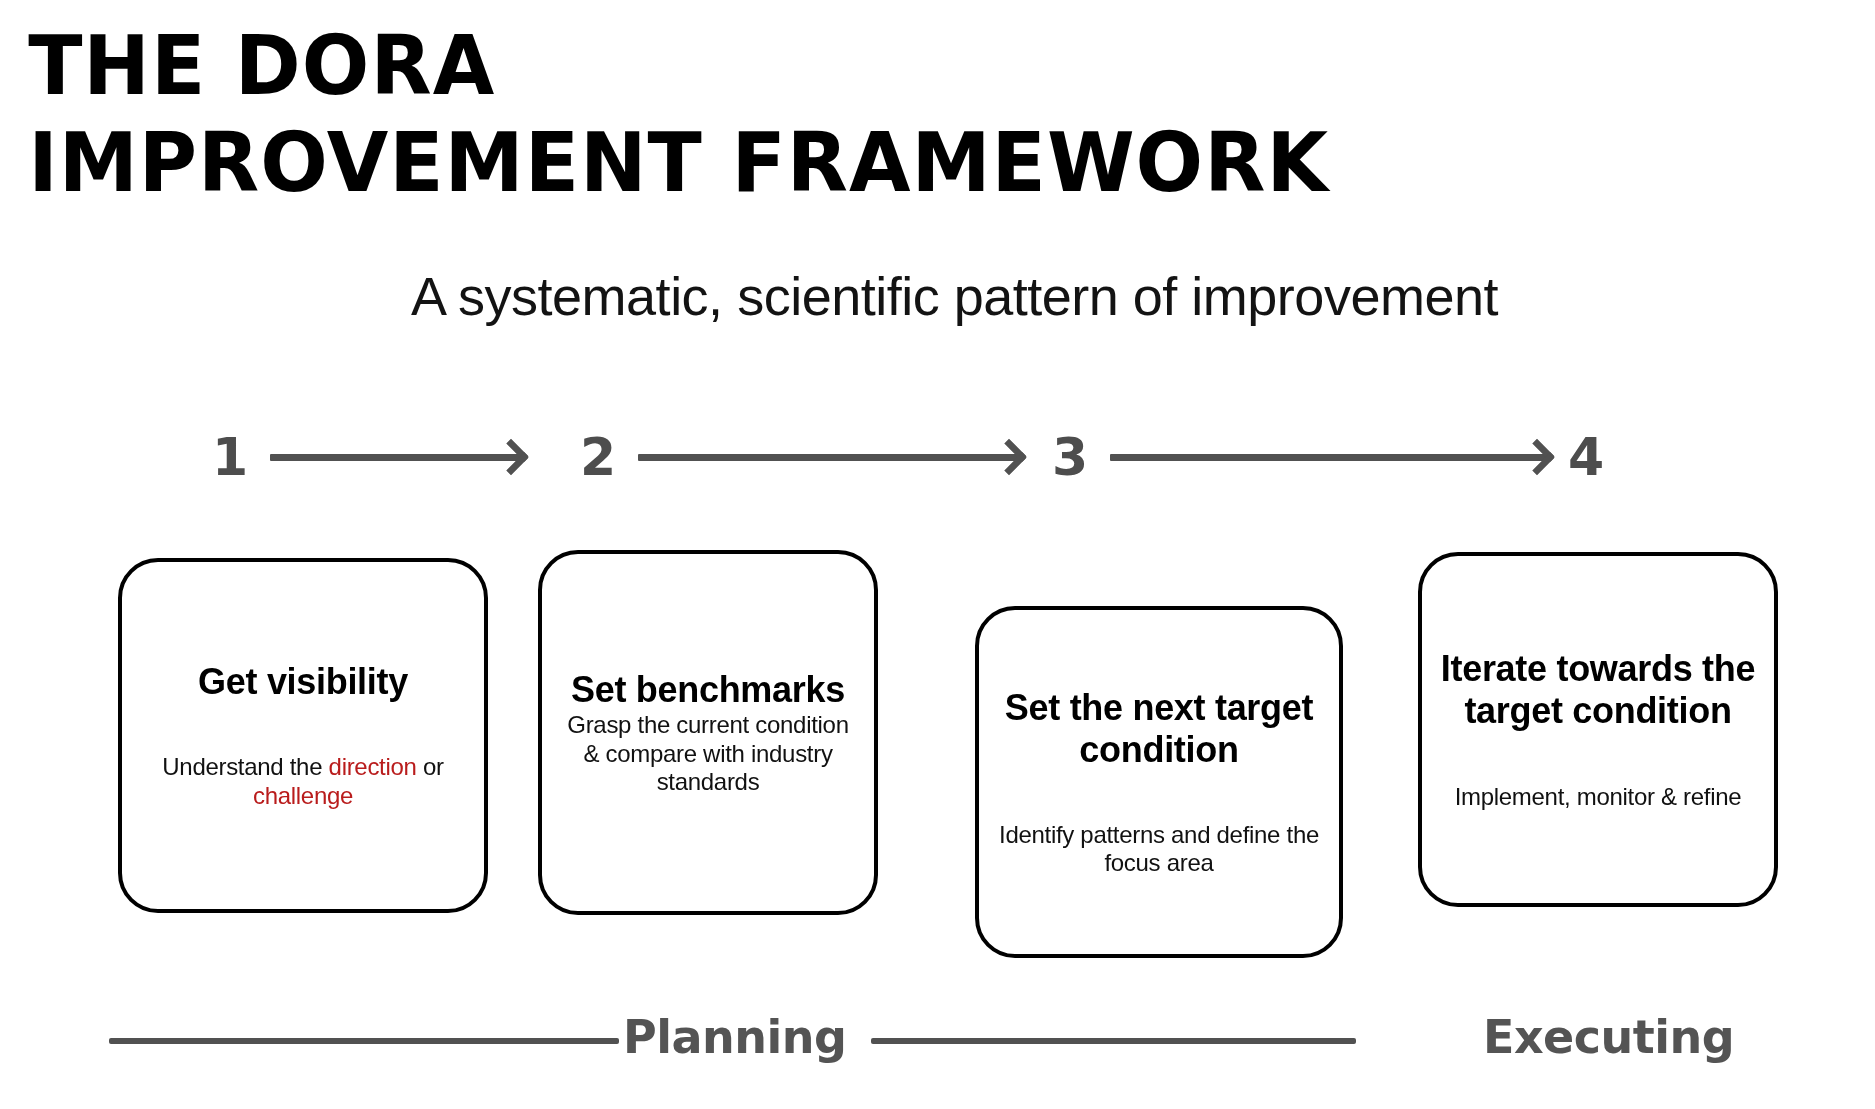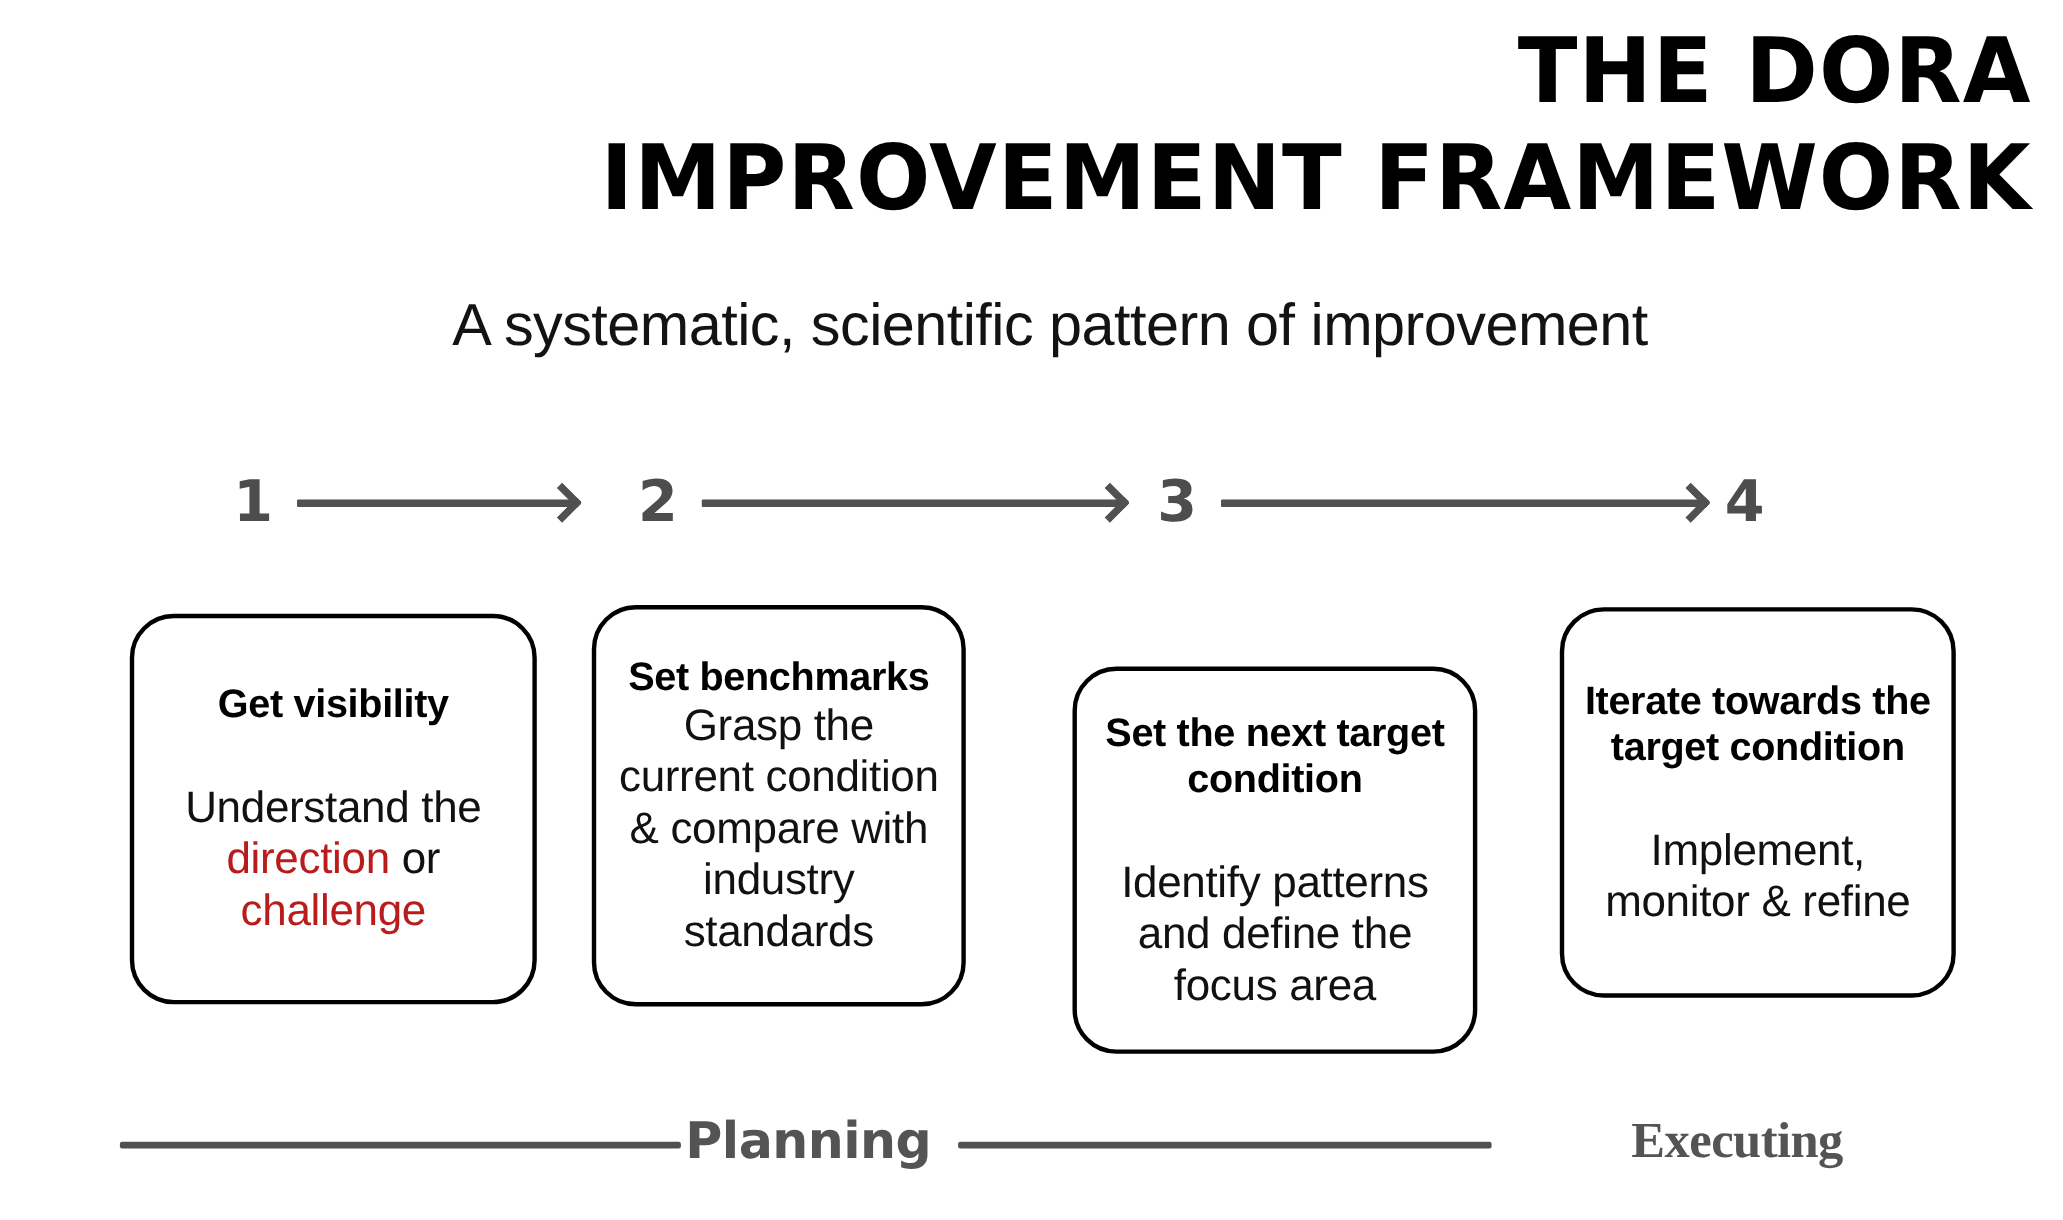--- a/index.html
+++ b/index.html
@@ -15,21 +15,21 @@
     font-family: "Liberation Sans", sans-serif;
     color: #111111;
   }
 
   
   #title-block {
     position: absolute;
     top: 18px;
     left: 0;
     width: 1875px;
-    text-align: right;
+    text-align: left;
   }
   .title-line {
     font-family: "DejaVu Sans", sans-serif;
     font-weight: 700;
     font-size: 82px;
     line-height: 1.18;
     letter-spacing: 1px;
     color: #000000;
     text-transform: uppercase;
     transform: scaleX(0.97);
@@ -114,21 +114,21 @@
     font-family: "Liberation Sans", sans-serif;
     font-weight: 700;
     font-size: 36px;
     line-height: 1.17;
     color: #000000;
     letter-spacing: -0.3px;
   }
   .card-body {
     font-family: "Liberation Sans", sans-serif;
     font-weight: 400;
-    font-size: 40px;
+    font-size: 24px;
     line-height: 1.17;
     color: #111111;
     letter-spacing: -0.3px;
   }
   .card-body b {
     font-weight: 400;
     color: #b91c1c;
   }
   .gap-lg { height: 50px; }
 
@@ -227,14 +227,14 @@
     <div class="gap-lg"></div>
     <div class="card-body">Implement, monitor &amp; refine</div>
   </div>
 
 </div>
 
 <div id="phase-bar">
   <div class="phase-line" style="left:98px; width:510px;"></div>
   <div class="phase-label" style="left:612px;">Planning</div>
   <div class="phase-line" style="left:860px; width:485px;"></div>
-  <div class="phase-label" style="left:1472px;font-family:Liberation Serif, serif;">Executing</div>
+  <div class="phase-label" style="left:1472px;">Executing</div>
 </div>
 
 </body></html>

